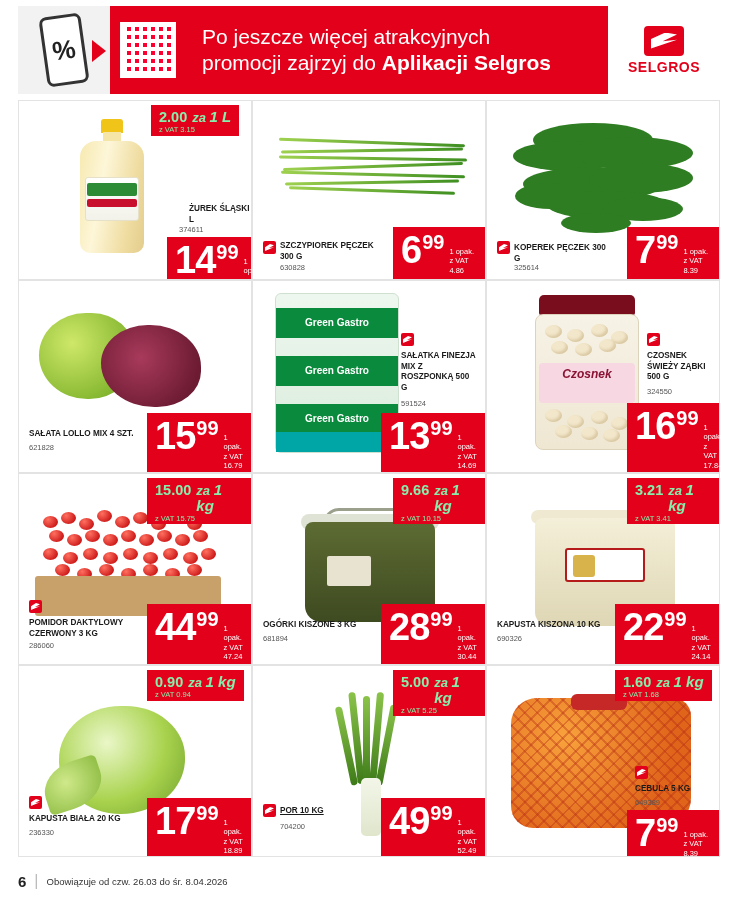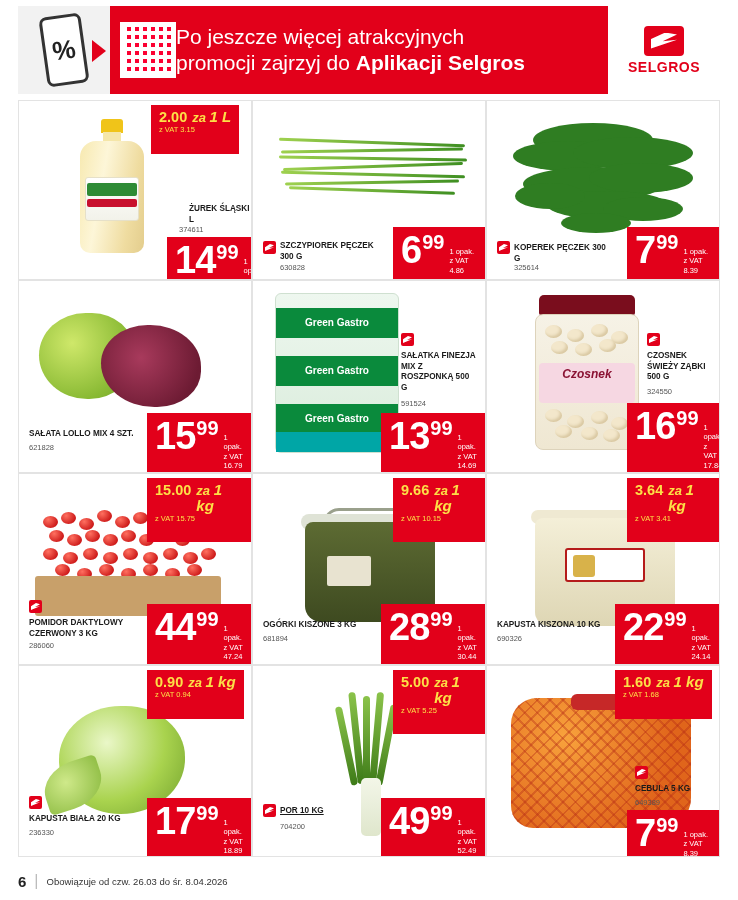--- a/index.html
+++ b/index.html
@@ -40,21 +40,21 @@
   }
   .qr {
     flex: none; width: 56px; height: 56px; margin-left: 10px;
     background:
       repeating-linear-gradient(0deg,#fff 0 4px,#e2001a 4px 8px),
       repeating-linear-gradient(90deg,#fff 0 4px,#e2001a 4px 8px);
     background-blend-mode: screen;
     border: 3px solid #fff;
   }
   .banner-text {
-    flex: 1; color: #fff; padding-left: 0; line-height: 1.25;
+    flex: 1; color: #fff; padding-left: 26px; line-height: 1.25;
     font-size: 21px;
   }
   .banner-text .l2 { }
   .banner-text b { font-weight: bold; }
   .logo-box {
     flex: none; width: 112px; height: 88px; background:#fff;
     display:flex; flex-direction:column; align-items:center; justify-content:center;
     gap: 3px;
   }
   .logo-mark {
@@ -87,21 +87,21 @@
     padding: 4px 7px 4px 8px;
     display: flex; align-items: flex-start;
     line-height: 1;
   }
   .price .int { font-size: 38px; font-weight: bold; letter-spacing: -1px; }
   .price .frac { font-size: 20px; font-weight: bold; margin-left: 1px; margin-top: 1px;}
   .price .meta { margin-left: 5px; margin-top: 16px; font-size: 7.5px; line-height: 1.25; }
 
   
   .tag {
-    position:absolute; background:#e2001a; color:#fde047; padding: 4px 8px 20px 8px;
+    position:absolute; background:#e2001a; color:#86efac; padding: 4px 8px 2px 8px;
     line-height: 1.05;
   }
   .tag .big { font-size: 14.5px; font-weight: bold; }
   .tag .unit { font-size: 13px; font-weight: bold; font-style: italic; }
   .tag .unit .n { font-size: 15px; }
   .tag .vat { font-size: 7.5px; display:block; margin-top:1px; }
   .tag .row1 { display:flex; align-items:baseline; gap:5px;}
 
   
   .ptitle {
@@ -480,21 +480,21 @@
       <div class="cell w1 r3">
         <div class="img kraut" style="top:34px;">
           <div class="rim"></div>
             <div class="body"></div>
           <div class="lab">
               <i></i>
             </div>
         </div>
         <div class="tag" style="left:140px; top:4px;">
           <div class="row1">
-            <span class="big">3.64</span>
+            <span class="big">3.21</span>
             <span class="unit"><span>za</span> <span class="n">1 kg</span></span>
           </div>
           <span class="vat">z VAT 3.41</span>
         </div>
         <div class="ptitle" style="left:10px; top:146px; width:120px;">KAPUSTA KISZONA 10 KG</div>
         <div class="pcode" style="left:10px; top:160px;">690326</div>
         <div class="price" style="left:128px; top:130px;">
           <span class="int">22</span>
           <span class="frac">99</span>
           <span class="meta"><span>1 opak.</span><br><span>z VAT 24.14</span></span>

